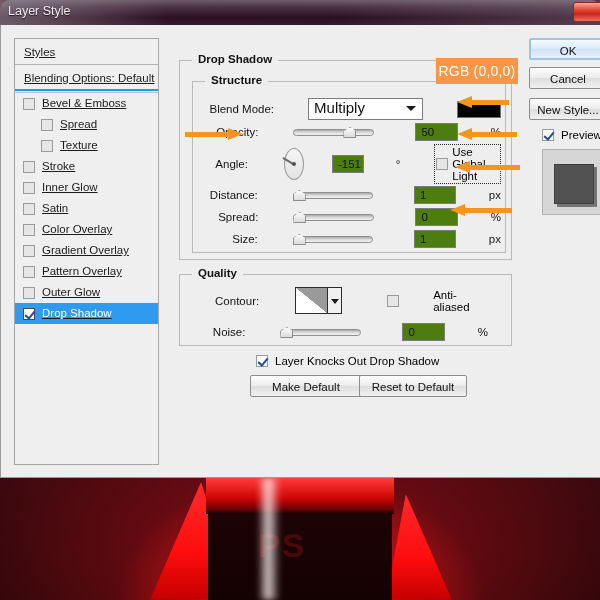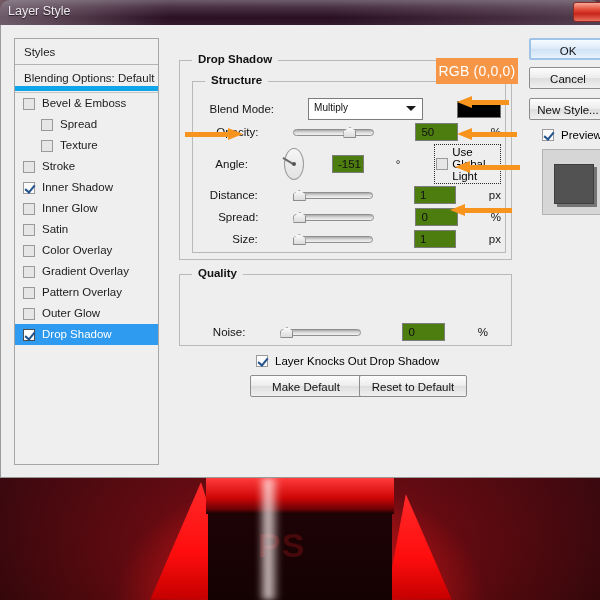--- a/index.html
+++ b/index.html
@@ -82,28 +82,28 @@
   #dialog-body {
     position: absolute; left: 0; top: 25px; width: 601px; height: 453px;
     background: #efeeee;
     border: 1px solid #9a9a9a; border-top: none;
   }
 
   
   #sidebar {
     position: absolute; left: 13px; top: 13px; width: 145px; height: 427px;
     background: #efefef; border: 1px solid #a6a6a6;
-    font-size: 11.5px; color: #1c1c1c;
+    font-size: 11.5px; color: #1c1c1c; text-decoration: underline;
   }
   .side-head {
     height: 26px; line-height: 26px; padding-left: 9px;
     border-bottom: 1px solid #b4b4b4;
     background: #efefef;
   }
-  .side-head.second { border-bottom: 5px solid #0ea5e9; }
+  .side-head.second { border-bottom: 2px solid #0ea5e9; }
   .side-sep { height: 2px; background: #efefef; border-bottom: 1px solid #c5c5c5; }
   .side-item {
     height: 21px; line-height: 21px; display: flex; align-items: center;
     padding-left: 8px; background: #efefef;
   }
   .side-item.indent { padding-left: 26px; }
   .side-item.selected { background: #2e9bf0; color: #ffffff; }
   .cb {
     width: 12px; height: 12px; margin-right: 7px; flex: 0 0 12px;
     border: 1px solid #9a9a9a; background: #e6e6e6;
@@ -134,21 +134,21 @@
   #grp-dropshadow { left: 6px; top: 22px; width: 333px; height: 200px; }
   #grp-structure { left: 12px; top: 20px; width: 314px; height: 172px; }
   #grp-quality  { left: 6px; top: 236px; width: 333px; height: 72px; }
 
   .row { position: absolute; display: flex; align-items: center; gap: 27px; }
   .lbl { font-size: 11.5px; color: #141414; text-align: right; }
 
   
   .combo {
     height: 22px; background: #ffffff; border: 1px solid #7c7c7c;
-    font-size: 10px; color: #111; padding-left: 5px; line-height: 18px;
+    font-size: 15px; color: #111; padding-left: 5px; line-height: 18px;
     position: relative;
   }
   .combo .arrow {
     position: absolute; right: 6px; top: 7px;
     width: 0; height: 0; border-left: 5px solid transparent;
     border-right: 5px solid transparent; border-top: 5px solid #1b1b1b;
   }
   .swatch-black {
     width: 47px; height: 17px; background: #000000; border: 1px solid #6f6f6f;
   }
@@ -291,24 +291,20 @@
           </div>
           <div class="side-item indent">
             <span class="cb"></span>
             <span>Texture</span>
           </div>
           <div class="side-item">
             <span class="cb"></span>
             <span>Stroke</span>
           </div>
           <div class="side-item">
-            <span class="cb on"></span>
-            <span>Inner Shadow</span>
-          </div>
-          <div class="side-item">
             <span class="cb"></span>
             <span>Inner Glow</span>
           </div>
           <div class="side-item">
             <span class="cb"></span>
             <span>Satin</span>
           </div>
           <div class="side-item">
             <span class="cb"></span>
             <span>Color Overlay</span>
@@ -401,20 +397,31 @@
             </div>
             <div class="numbox" style="width:55px; margin-left:14px;">1</div>
             <div class="unit">px</div>
           </div>
         </div>
       </div>
 
       <div class="group" id="grp-quality">
         <div class="group-label">Quality</div>
 
+        <div class="row" style="left:8px; top:12px; width:300px;">
+          <div class="lbl" style="width:78px;">Contour:</div>
+          <div style="display:flex; margin-left:9px;">
+            <div class="contour-swatch"></div>
+            <div class="contour-drop">
+              <span class="arrow"></span>
+            </div>
+          </div>
+          <span class="cb" style="margin-left:18px;"></span>
+          <span style="font-size:11.5px;">Anti-aliased</span>
+        </div>
 
         <div class="row" style="left:8px; top:48px; width:300px;">
           <div class="lbl" style="width:78px;">Noise:</div>
           <div class="slider" style="width:110px; margin-left:8px;">
             <div class="track"></div>
             <div class="thumb" style="left:0px;"></div>
           </div>
           <div class="numbox" style="width:55px; margin-left:14px;">0</div>
           <div class="unit">%</div>
         </div>

